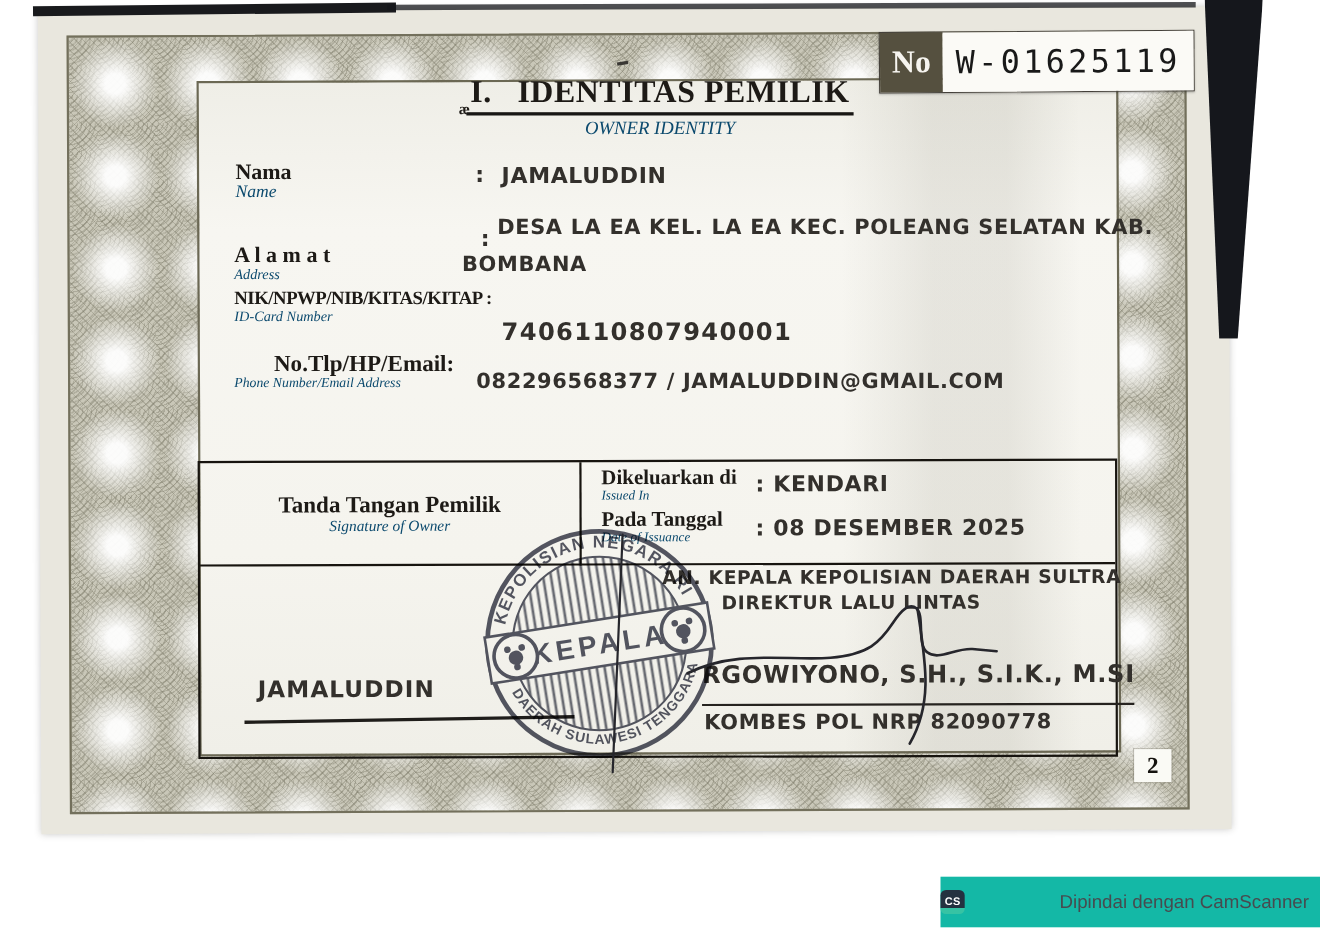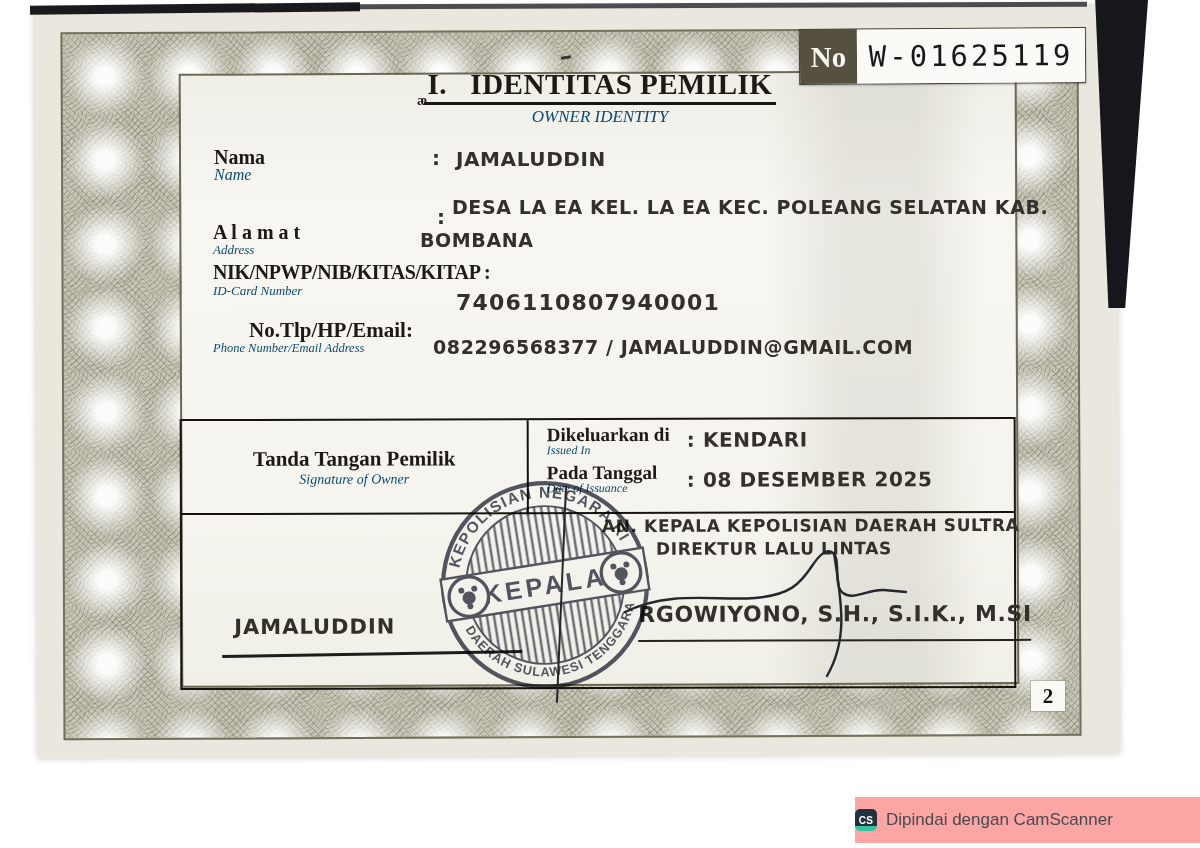--- a/index.html
+++ b/index.html
@@ -45,22 +45,22 @@
   .doc-title{font-size:29px;letter-spacing:.5px;border-bottom:3px solid #181715;display:inline-block;
              padding:0 4px 1px 4px;}
 
   .sig-underline{background:#1f1d1a;height:2.5px;}
   .stamp-wrap{mix-blend-mode:multiply;opacity:.92;}
   .pageno{left:1031px;top:681px;width:34px;height:30px;background:#fafaf5;display:flex;align-items:center;
           justify-content:center;font-weight:bold;font-size:21px;color:#15130f;
           box-shadow:0 0 0 1px rgba(90,88,70,.25);}
 
   
-  .footer{left:855px;top:797px;width:345px;height:46px;background:#fca5a5;display:flex;align-items:center;
-          justify-content:flex-start;padding-right:22px;box-sizing:border-box;gap:9px;
+  .footer{left:855px;top:797px;width:345px;height:46px;background:#14b8a6;display:flex;align-items:center;
+          justify-content:space-between;padding-right:10px;box-sizing:border-box;gap:9px;
           font-family:"Liberation Sans",sans-serif;}
   .cs-icon{width:22px;height:22px;border-radius:5px;background:linear-gradient(180deg,#243140 0 76%,#36c3a4 76% 100%);
            color:#ffffff;display:flex;align-items:center;justify-content:center;
            font:bold 10px "Liberation Sans",sans-serif;letter-spacing:.3px;}
   .footer-text{color:#474b4f;font-size:17px;}
 </style>
 </head>
 <body>
 
 <div id="canvas">
@@ -95,21 +95,21 @@
 
   <div class="abs" style="left:213px;top:201px;">
     <div class="serifB keep-sp" style="font-size:20px;margin-top:20px;">A l a m a t</div>
     <div class="serifI" style="font-size:13px;margin-top:-2px;">Address</div>
   </div>
   <div class="abs hw" style="left:437px;top:205px;font-size:20px;">:</div>
   <div class="abs hw" style="left:452px;top:196px;font-size:19px;">DESA LA EA KEL. LA EA KEC. POLEANG SELATAN KAB.</div>
   <div class="abs hw" style="left:420px;top:229px;font-size:19px;">BOMBANA</div>
 
   <div class="abs" style="left:213px;top:261px;">
-    <div class="serifB" style="font-size:20px;letter-spacing:-.4px;">NIK/NPWP/NIB/KITAS/KITAP :</div>
+    <div class="serifB" style="font-size:17px;letter-spacing:-.4px;">NIK/NPWP/NIB/KITAS/KITAP :</div>
     <div class="serifI" style="font-size:13px;margin-top:-1px;">ID-Card Number</div>
   </div>
   <div class="abs hw" style="left:456px;top:290px;font-size:22px;letter-spacing:1.2px;">7406110807940001</div>
 
   <div class="abs" style="left:213px;top:318px;">
     <div class="serifB" style="font-size:21px;margin-left:36px;">No.Tlp/HP/Email:</div>
     <div class="serifI" style="font-size:12.5px;margin-top:-2px;">Phone Number/Email Address</div>
   </div>
   <div class="abs hw" style="left:433px;top:336px;font-size:19px;">082296568377 / JAMALUDDIN@GMAIL.COM</div>
 
@@ -129,20 +129,21 @@
       <div class="abs" style="left:18px;top:42px;">
         <div class="serifB" style="font-size:19px;">Pada Tanggal</div>
         <div class="serifI" style="font-size:12px;margin-top:-3px;">Date of Issuance</div>
       </div>
       <div class="abs hw" style="left:158px;top:48px;font-size:20px;">: 08 DESEMBER 2025</div>
     </div>
 
     <div class="abs hw" style="left:420px;top:96px;font-size:17px;">AN. KEPALA KEPOLISIAN DAERAH SULTRA</div>
     <div class="abs hw" style="left:474px;top:119px;font-size:17px;">DIREKTUR LALU LINTAS</div>
     <div class="abs hw" style="left:456px;top:182px;font-size:22px;border-bottom:2.5px solid #26231f;padding-bottom:13px;">RGOWIYONO, S.H., S.I.K., M.SI</div>
+    <div class="abs hw" style="left:458px;top:226px;font-size:19px;">KOMBES POL NRP 82090778</div>
     <div class="abs hw" style="left:52px;top:194px;font-size:21px;letter-spacing:1px;">JAMALUDDIN</div>
     <div class="abs sig-underline" style="left:40px;top:232px;width:300px;transform:rotate(-.8deg);"></div>
   </div>
 
   <div class="abs stamp-wrap" style="left:437px;top:477px;width:216px;height:216px;">
     <svg viewBox="0 0 230 230" width="216" height="216">
       <defs>
         <pattern id="hatch" width="7.5" height="12" patternUnits="userSpaceOnUse">
           <rect x="2.4" width="2.6" height="12" fill="#343747" opacity=".85"></rect>
         </pattern>

